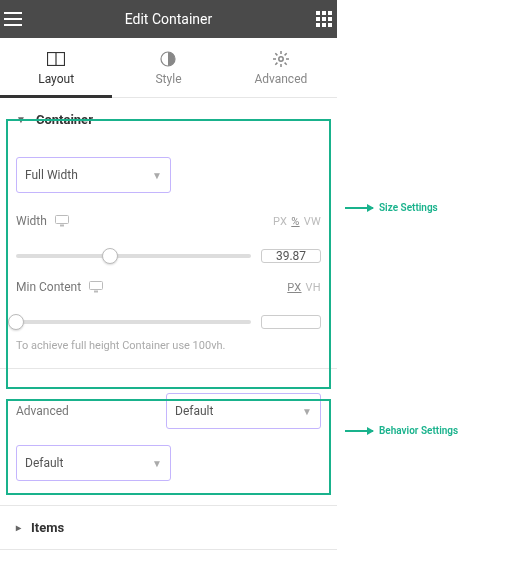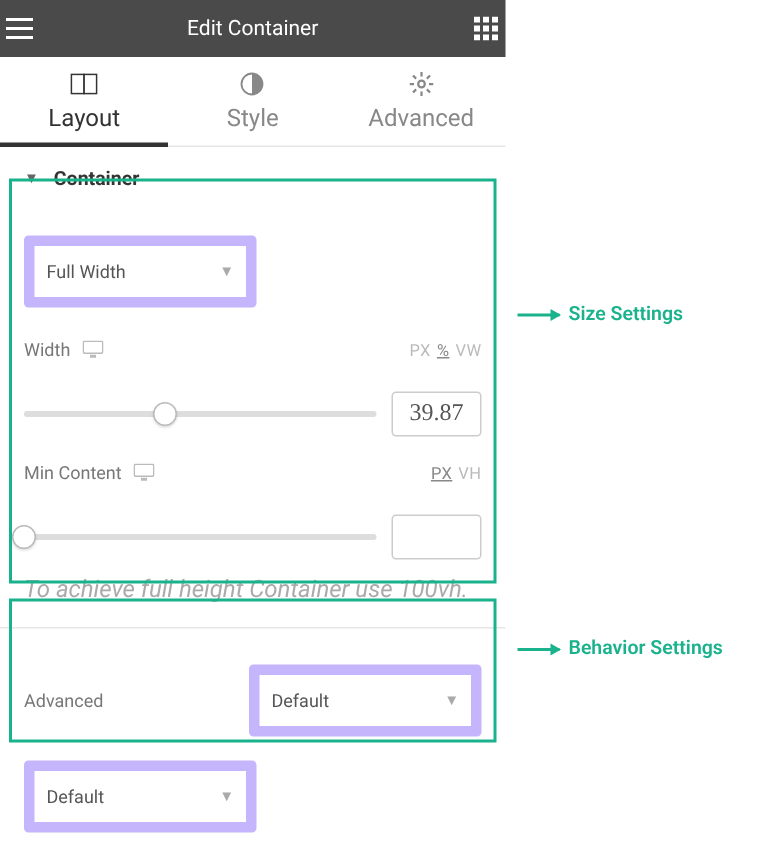--- a/index.html
+++ b/index.html
@@ -2,42 +2,42 @@
 <html><head>
 <meta charset="utf-8">
 <style>
   * { box-sizing: border-box; margin: 0; padding: 0; font-family: -apple-system, BlinkMacSystemFont, "Segoe UI", Roboto, Arial, sans-serif; }
   body { width: 517px; height: 573px; background: #fff; position: relative; overflow: hidden; }
   .panel { width: 337px; background: #fff; }
   .header { height: 38px; background: #4a4a4a; display: flex; align-items: center; justify-content: space-between; padding: 0 2px; }
   .header-title { color: #fff; font-size: 14px; font-weight: 400; flex: 1; text-align: center; }
   .menu-icon, .grid-icon { color: #fff; width: 22px; height: 22px; display: flex; align-items: center; justify-content: center; cursor: pointer; }
   .tabs { display: flex; height: 60px; background: #fff; border-bottom: 1px solid #e6e6e6; }
-  .tab { flex: 1; display: flex; flex-direction: column; align-items: center; justify-content: center; gap: 4px; cursor: pointer; color: #888; font-size: 16px; position: relative; }
+  .tab { flex: 1; display: flex; flex-direction: column; align-items: center; justify-content: center; gap: 4px; cursor: pointer; color: #888; font-size: 12px; position: relative; }
   .tab.active { color: #333; }
   .tab.active::after { content: ""; position: absolute; bottom: -1px; left: 0; right: 0; height: 3px; background: #333; }
   .tab-icon { width: 18px; height: 18px; display: flex; align-items: center; justify-content: center; }
   .section { border-bottom: 1px solid #e6e6e6; }
   .section-header { display: flex; align-items: center; padding: 14px 16px; cursor: pointer; font-size: 13px; font-weight: 700; color: #333; }
   .caret { margin-right: 10px; font-size: 10px; color: #666; }
   .section-body { padding: 8px 16px 16px; }
   .field-row { display: flex; align-items: center; min-height: 40px; padding: 8px 0; }
   .field-label { flex: 1; font-size: 12px; color: #777; display: flex; align-items: center; gap: 8px; }
-  .select { width: 155px; height: 30px; border: 7px solid #c4b5fd; border-radius: 3px; background: #fff; padding: 17px 8px; display: flex; align-items: center; justify-content: space-between; font-size: 12px; color: #555; cursor: pointer; }
+  .select { width: 155px; height: 30px; border: 1px solid #c4b5fd; border-radius: 3px; background: #fff; padding: 17px 8px; display: flex; align-items: center; justify-content: space-between; font-size: 12px; color: #555; cursor: pointer; }
   .units { display: flex; gap: 4px; font-size: 11px; color: #bbb; text-transform: uppercase; letter-spacing: 0.3px; }
   .unit { cursor: pointer; }
   .unit.active { color: #888; text-decoration: underline; }
   .slider-row { display: flex; align-items: center; gap: 10px; padding: 8px 0 4px; }
   .slider-track { flex: 1; height: 4px; background: #ddd; border-radius: 2px; position: relative; cursor: pointer; }
   .slider-thumb { position: absolute; top: 50%; width: 16px; height: 16px; background: #fff; border: 1px solid #bbb; border-radius: 50%; transform: translate(-50%, -50%); cursor: grab; box-shadow: 0 1px 2px rgba(0,0,0,0.15); }
-  .num-input { width: 60px; height: 30px; border: 1px solid #ccc; border-radius: 3px; text-align: center; font-size: 16px; color: #555; font-family: Liberation Serif, serif; }
-  .hint { font-size: 16px; font-style: italic; color: #aaa; padding-top: 6px; }
+  .num-input { width: 60px; height: 14px; border: 1px solid #ccc; border-radius: 3px; text-align: center; font-size: 12px; color: #555; }
+  .hint { font-size: 11px; color: #aaa; padding-top: 6px; }
   .device-icon { color: #bbb; display: inline-flex; }
   .annotation-box { position: absolute; border: 2px solid #19b28c; pointer-events: none; }
-  .callout { position: absolute; display: flex; align-items: center; gap: 6px; color: #19b28c; font-size: 13px; font-weight: 600; }
+  .callout { position: absolute; display: flex; align-items: center; gap: 6px; color: #19b28c; font-size: 10px; font-weight: 600; }
   .callout-line { width: 28px; height: 2px; background: #19b28c; position: relative; }
   .callout-line::after { content: ""; position: absolute; right: -1px; top: -3px; border-left: 7px solid #19b28c; border-top: 4px solid transparent; border-bottom: 4px solid transparent; }
 </style>
 </head>
 <body>
 
 <div class="panel">
 
   <div class="header">
     <div class="menu-icon">

